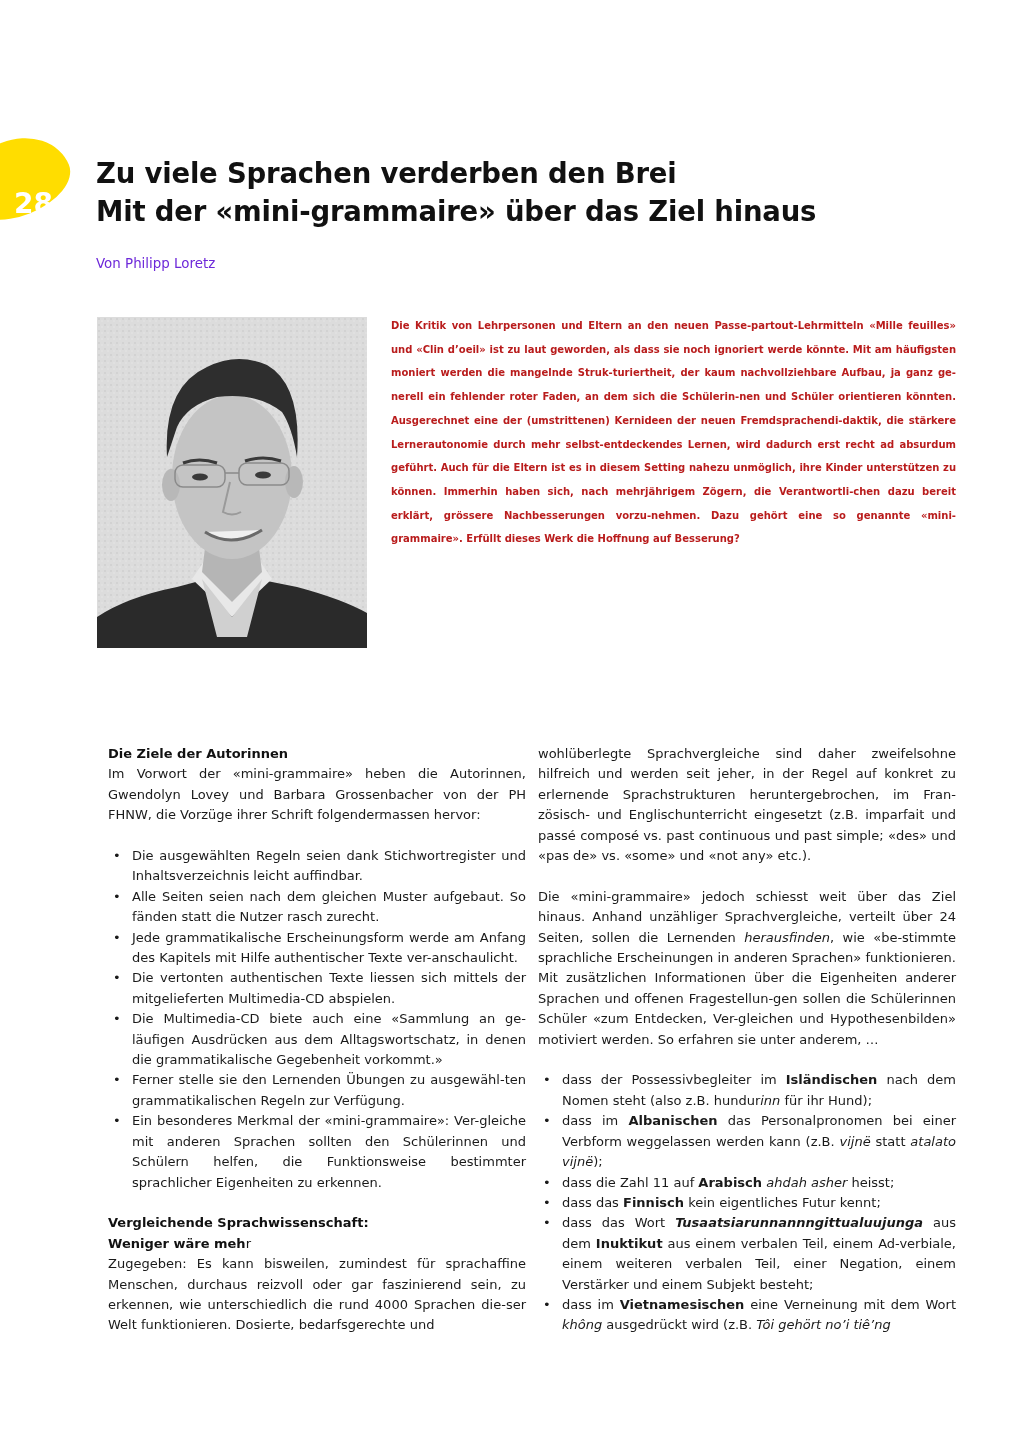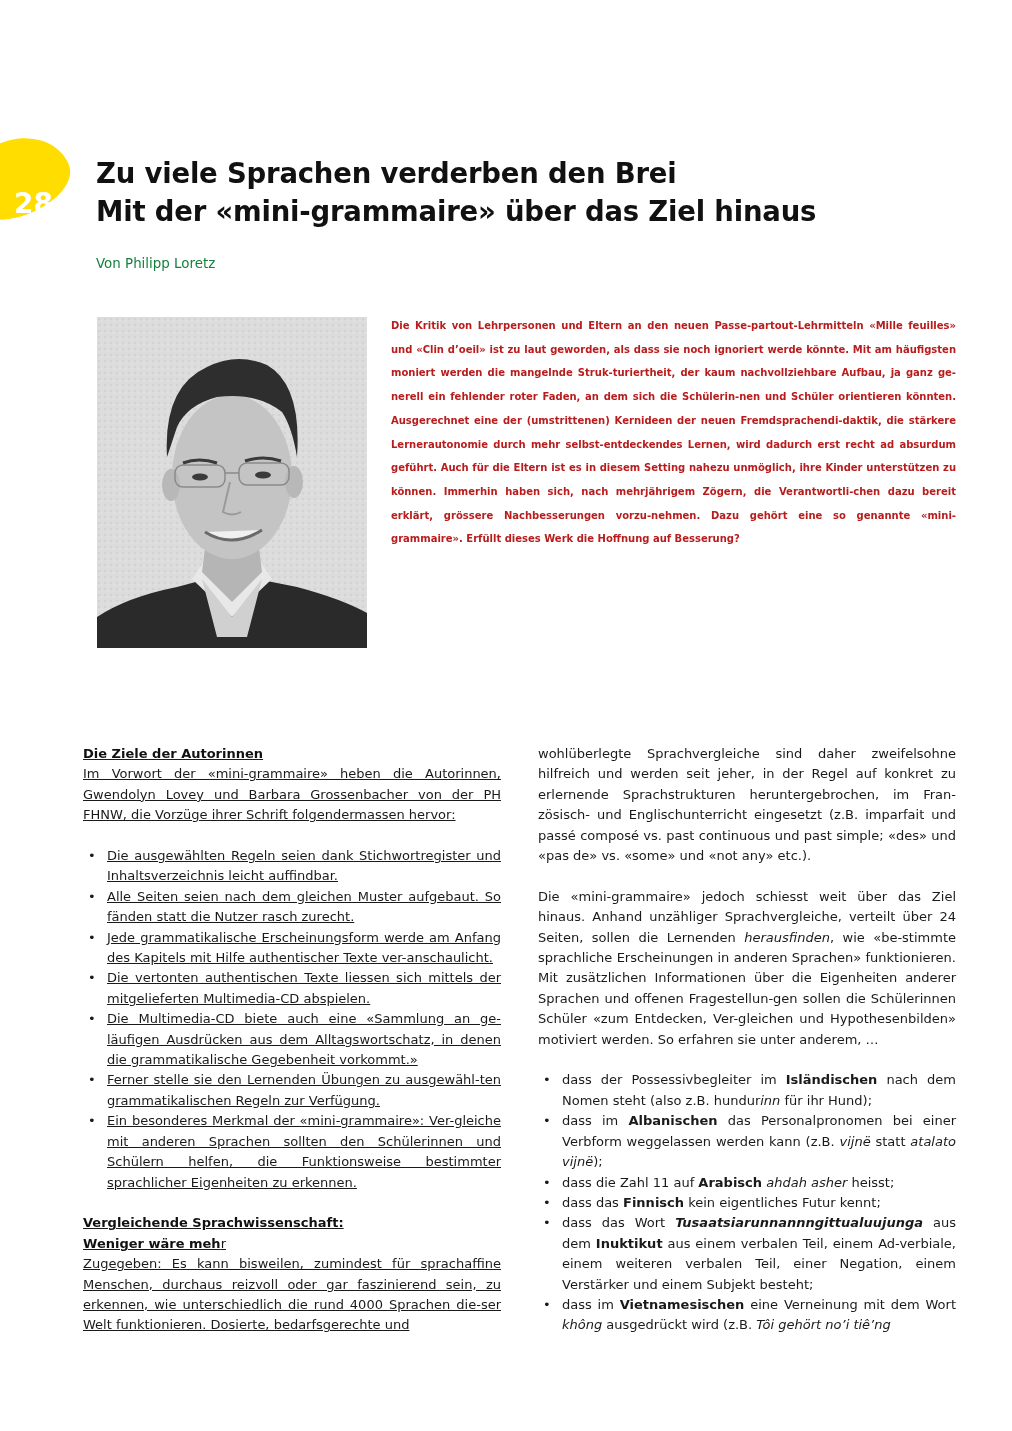--- a/index.html
+++ b/index.html
@@ -19,39 +19,39 @@
     margin-top: 23px;
   }
   .title {
     position: absolute; left: 96px; top: 154px; margin: 0;
     font-family: "DejaVu Sans", sans-serif; font-weight: bold;
     font-size: 27.5px; line-height: 38px; color: #111; letter-spacing: -0.2px;
   }
   .title div { white-space: nowrap; }
   .byline {
     position: absolute; left: 96px; top: 256px;
-    font-family: "DejaVu Sans", sans-serif; font-size: 13.4px; color: #15803d;
+    font-family: "DejaVu Sans", sans-serif; font-size: 13.4px; color: #6d28d9;
   }
   .photo {
     position: absolute; left: 97px; top: 317px; width: 270px; height: 331px;
     background: #d9d9d9; overflow: hidden;
   }
   .photo svg { width: 100%; height: 100%; display: block; }
   .lead {
     position: absolute; left: 391px; top: 314px; width: 565px;
     font-family: "DejaVu Sans", sans-serif; font-weight: bold;
     font-size: 10px; line-height: 23.7px; color: #b91c1c;
     text-align: justify; hyphens: manual; margin: 0;
   }
   .col {
     position: absolute; top: 744px; width: 418px;
     font-family: "DejaVu Sans", sans-serif; font-size: 13px; line-height: 20.4px;
     color: #1a1a1a; text-align: justify;
   }
-  .col-left { left: 83px; text-decoration: underline; }
+  .col-left { left: 108px; }
   .col-right { left: 538px; }
   .col h3 {
     font-size: 13px; font-weight: bold; margin: 0; line-height: 20.4px; color: #111;
   }
   .col p { margin: 0; }
   .col .gap { height: 20.4px; }
   .col ul { margin: 0; padding: 0; list-style: none; }
   .col li { position: relative; padding-left: 24px; }
   .col li::before {
     content: "•"; position: absolute; left: 5px; top: 0; font-size: 13px;

